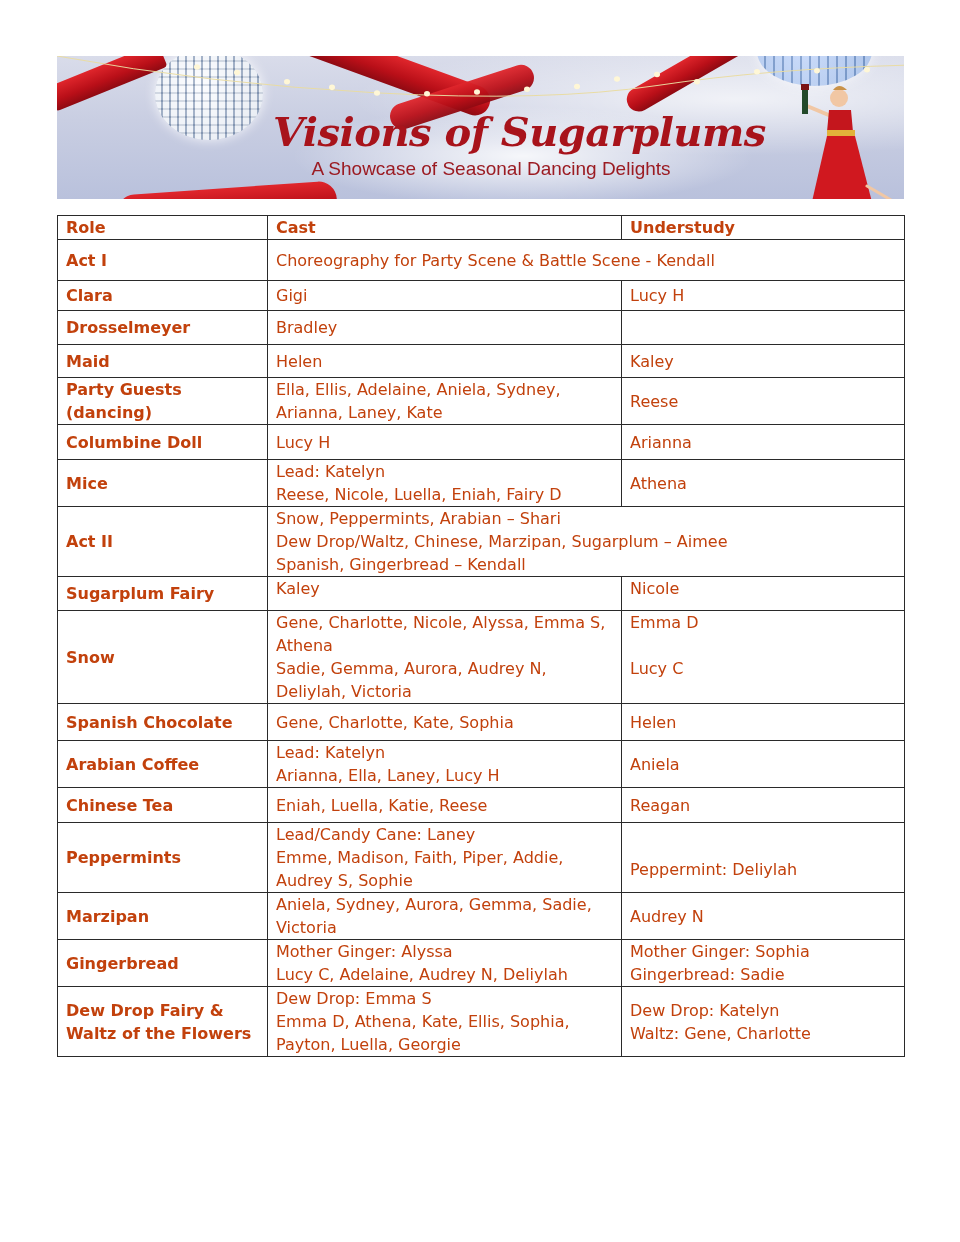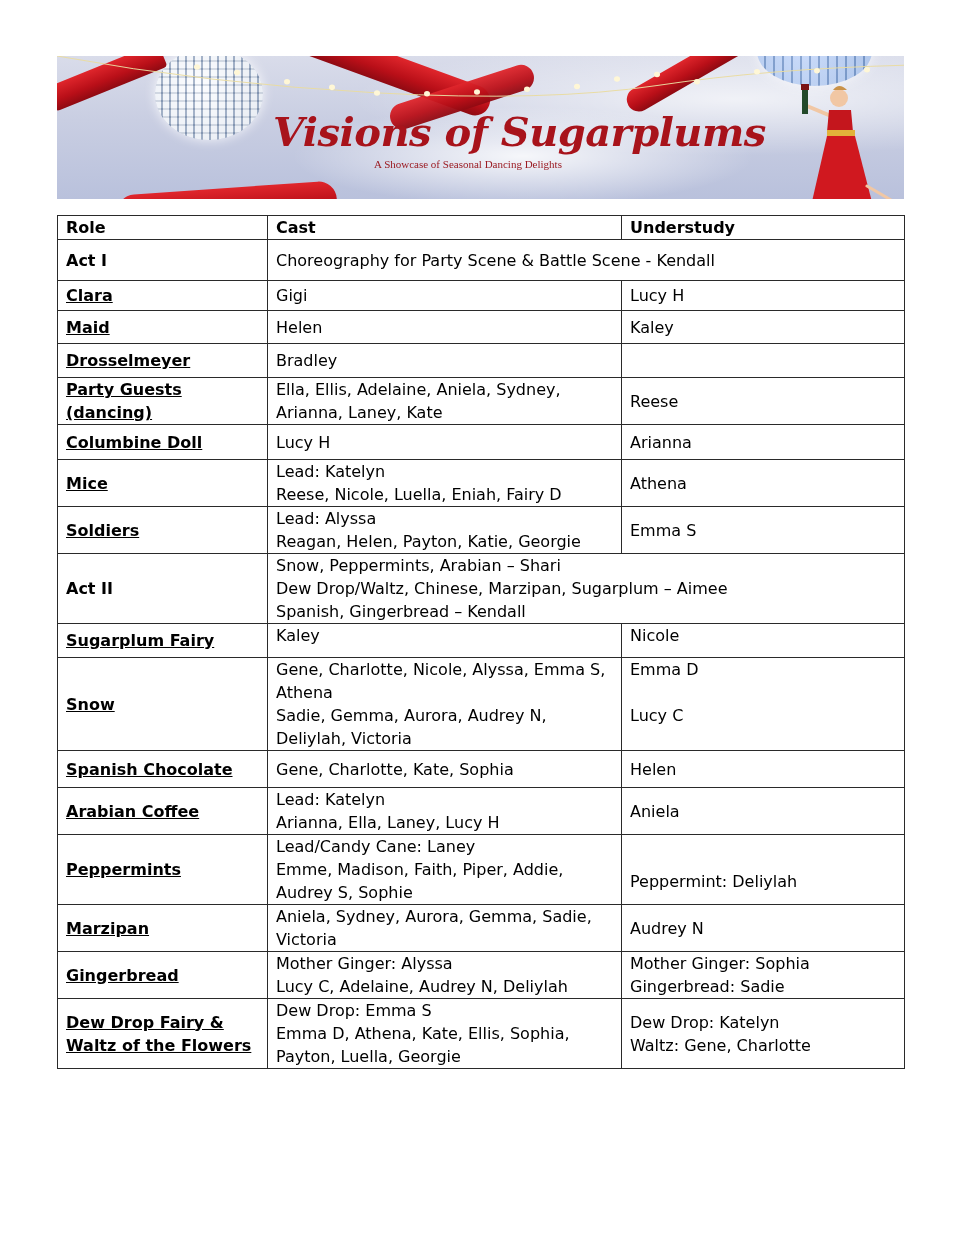--- a/index.html
+++ b/index.html
@@ -33,40 +33,40 @@
       background:
         repeating-linear-gradient(90deg, rgba(200,220,255,0.6) 0 7px, rgba(80,120,180,0.6) 7px 9px),
         radial-gradient(circle at 40% 40%, #cfe0ff, #6f93c6); }
     .lights { position: absolute; left: 0; top: 0; width: 100%; height: 100%; }
     .title-script {
       position: absolute; left: 216px; top: 52px; width: 420px; text-align: center;
       font-family: "DejaVu Serif", "Liberation Serif", serif; font-style: italic; font-weight: bold;
       font-size: 40px; letter-spacing: -0.5px; color: #a8131b; white-space: nowrap;
     }
     .subtitle {
-      position: absolute; left: 201px; top: 102px; width: 420px; text-align: center;
-      font-family: Liberation Serif, serif; font-size: 11px; color: #9b1b22; white-space: nowrap;
+      position: absolute; left: 224px; top: 102px; width: 420px; text-align: center;
+      font-family: Liberation Sans, sans-serif; font-size: 19px; color: #9b1b22; white-space: nowrap;
     }
     .dancer { position: absolute; left: 730px; top: 20px; width: 110px; height: 135px; }
 
     
     .cast-table {
       position: absolute; left: 57px; top: 215px; width: 847px;
       border-collapse: collapse; table-layout: fixed;
       font-size: 16px; line-height: 23px;
     }
     .cast-table col.c1 { width: 210px; }
     .cast-table col.c2 { width: 354px; }
     .cast-table col.c3 { width: 283px; }
     .cast-table td, .cast-table th {
       border: 1.5px solid #2a2a2a; padding: 0 8px; vertical-align: middle; text-align: left;
-      font-weight: normal; color: #000000;
+      font-weight: normal; color: #c2410c;
     }
     .cast-table th { font-weight: bold; height: 24px; }
-    .cast-table td.role { font-weight: bold; text-decoration: underline; }
+    .cast-table td.role { font-weight: bold; }
     .cast-table td.act { font-weight: bold; text-align: left; }
     .cast-table td.top { vertical-align: top; }
     .line { display: block; white-space: nowrap; }
     .gap { display: block; height: 23px; }
   </style>
 </head>
 <body>
 
 <div class="banner">
   <div class="discoball"></div>
@@ -129,58 +129,50 @@
     <tr style="height:41px">
       <td class="act">Act I</td>
       <td colspan="2">Choreography for Party Scene &amp; Battle Scene - Kendall</td>
     </tr>
 
     <tr style="height:30px">
       <td class="role">Clara</td>
       <td>Gigi</td>
       <td>Lucy H</td>
     </tr>
+    <tr style="height:34px">
+      <td class="role">Drosselmeyer</td>
+      <td>Bradley</td>
+      <td></td>
+    </tr>
     <tr style="height:33px">
       <td class="role">Maid</td>
       <td>Helen</td>
       <td>Kaley</td>
     </tr>
-    <tr style="height:34px">
-      <td class="role">Drosselmeyer</td>
-      <td>Bradley</td>
-      <td></td>
-    </tr>
     <tr style="height:46px">
       <td class="role">Party Guests (dancing)</td>
       <td>
         <span class="line">Ella, Ellis, Adelaine, Aniela, Sydney,</span>
         <span class="line">Arianna, Laney, Kate</span>
       </td>
       <td>Reese</td>
     </tr>
     <tr style="height:35px">
       <td class="role">Columbine Doll</td>
       <td>Lucy H</td>
       <td>Arianna</td>
     </tr>
     <tr style="height:47px">
       <td class="role">Mice</td>
       <td>
         <span class="line">Lead:  Katelyn</span>
         <span class="line">Reese, Nicole, Luella, Eniah, Fairy D</span>
       </td>
       <td>Athena</td>
-    </tr>
-    <tr style="height:47px">
-      <td class="role">Soldiers</td>
-      <td>
-        <span class="line">Lead:  Alyssa</span>
-        <span class="line">Reagan, Helen, Payton, Katie, Georgie</span>
-      </td>
-      <td>Emma S</td>
     </tr>
 
     <tr style="height:69px">
       <td class="act">Act II</td>
       <td colspan="2">
         <span class="line">Snow, Peppermints, Arabian – Shari</span>
         <span class="line">Dew Drop/Waltz, Chinese, Marzipan, Sugarplum – Aimee</span>
         <span class="line">Spanish, Gingerbread – Kendall</span>
       </td>
     </tr>
@@ -210,20 +202,25 @@
       <td>Helen</td>
     </tr>
     <tr style="height:47px">
       <td class="role">Arabian Coffee</td>
       <td>
         <span class="line">Lead: Katelyn</span>
         <span class="line">Arianna, Ella, Laney, Lucy H</span>
       </td>
       <td>Aniela</td>
     </tr>
+    <tr style="height:35px">
+      <td class="role">Chinese Tea</td>
+      <td>Eniah, Luella, Katie, Reese</td>
+      <td>Reagan</td>
+    </tr>
     <tr style="height:70px">
       <td class="role">Peppermints</td>
       <td>
         <span class="line">Lead/Candy Cane: Laney</span>
         <span class="line">Emme, Madison, Faith, Piper, Addie,</span>
         <span class="line">Audrey S, Sophie</span>
       </td>
       <td style="padding-top:24px">Peppermint:  Deliylah</td>
     </tr>
     <tr style="height:47px">

